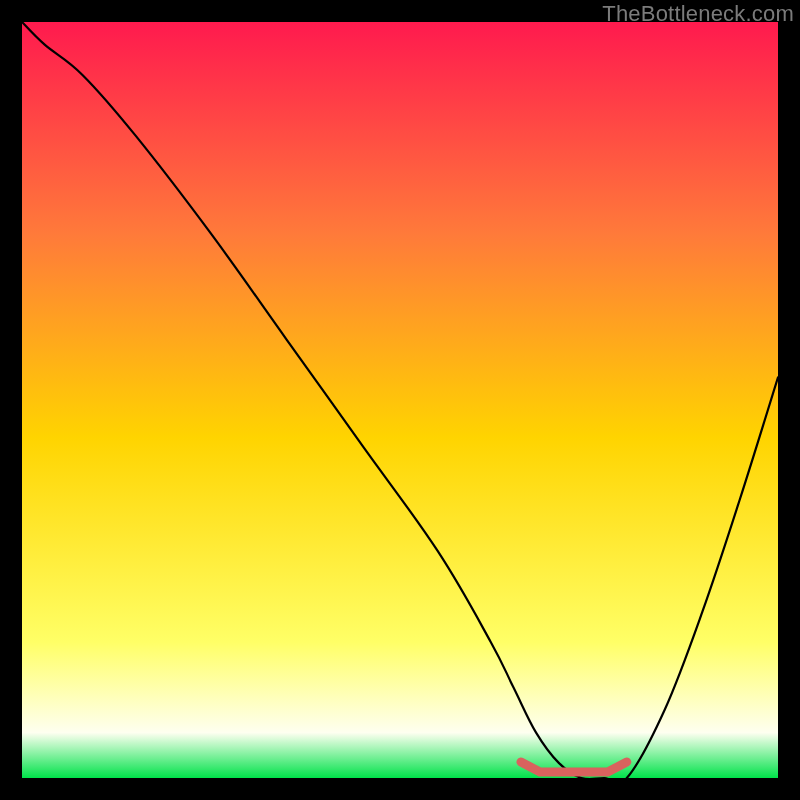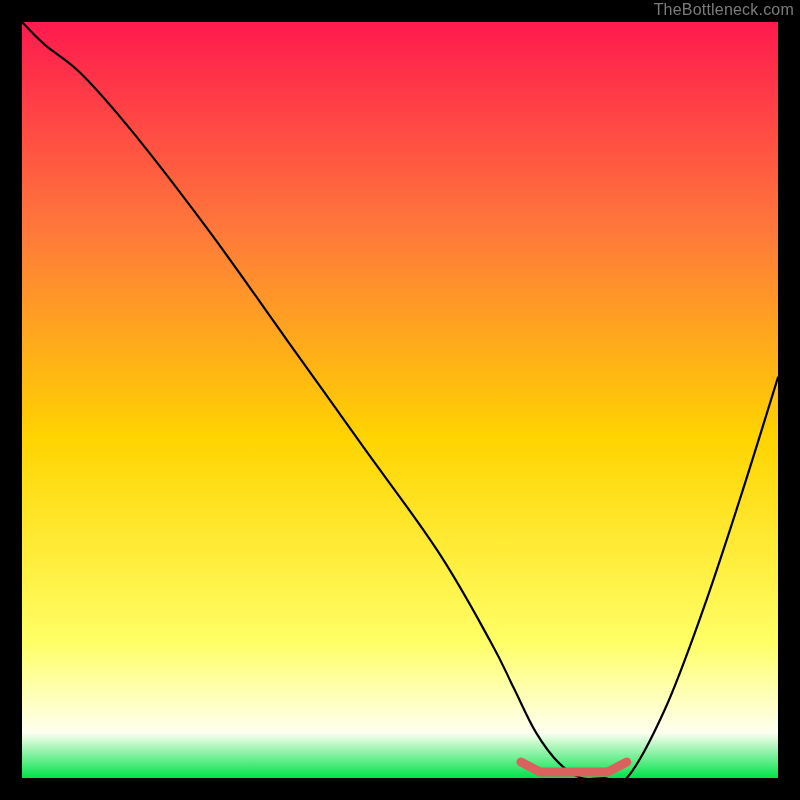--- a/index.html
+++ b/index.html
@@ -24,21 +24,21 @@
     left: 0;
     top: 0;
     width: 756px;
     height: 756px;
   }
   .watermark {
     position: absolute;
     top: 1px;
     right: 6px;
     color: #7b7b7b;
-    font-size: 16px;
+    font-size: 22px;
     font-weight: 500;
     letter-spacing: 0.2px;
     z-index: 10;
   }
 </style>
 </head>
 <body>
 
 <div class="watermark">TheBottleneck.com</div>
 

